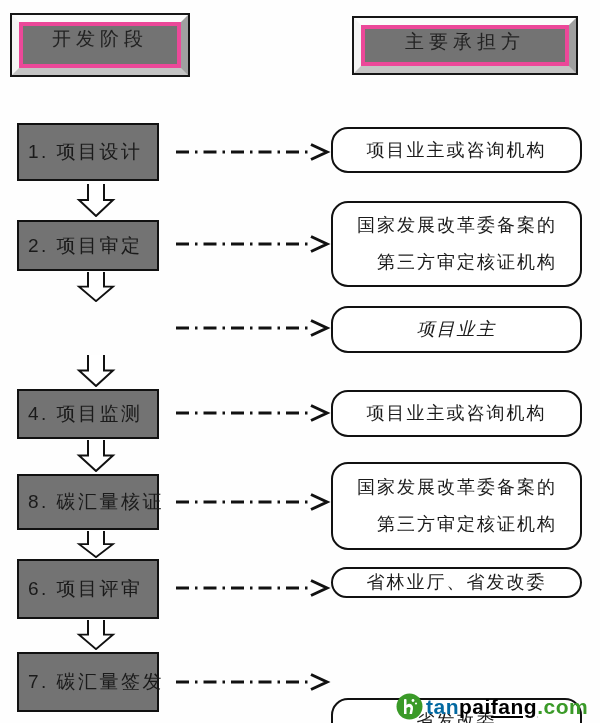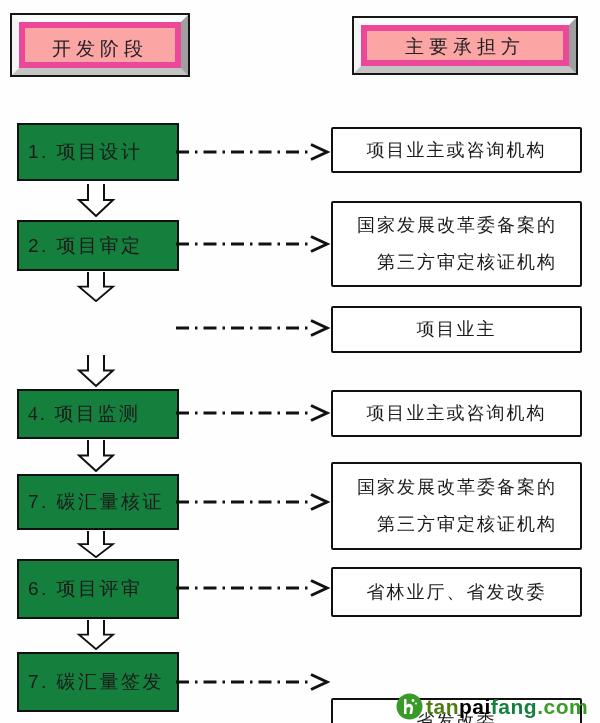--- a/index.html
+++ b/index.html
@@ -11,39 +11,39 @@
 
   
   .bevel-box { position:absolute; border:2px solid #161616; background:#fff; }
   .bevel-mid {
     width:100%; height:100%;
     border:7px solid;
     border-color:#fbfbfb #9f9f9f #c4c4c4 #f4f4f4;
   }
   .bevel-inner {
     width:100%; height:100%;
-    border:6px solid #ec4899; background:#fca5a5;
-    display:flex; align-items:flex-end; justify-content:center;
+    border:4px solid #ec4899; background:#737373;
+    display:flex; align-items:flex-start; justify-content:center;
     font-size:19px; letter-spacing:5px; color:#222;
   }
 
   
   .stage-box {
-    position:absolute; left:17px; width:162px;
-    border:2px solid #111; background:#15803d;
+    position:absolute; left:17px; width:142px;
+    border:2px solid #111; background:#737373;
     display:flex; align-items:center;
     padding-left:9px;
     font-size:19px; letter-spacing:2.5px; color:#1a1a1a;
     white-space:nowrap;
   }
 
   
   .party-box {
     position:absolute; left:331px; width:251px;
-    border:2px solid #111; border-radius:2px; background:#fff;
+    border:2px solid #111; border-radius:17px; background:#fff;
     display:flex; align-items:center; justify-content:center;
     font-size:18px; letter-spacing:2px; color:#1a1a1a;
     white-space:pre-line; text-align:center; line-height:37px;
   }
   .party-box.two-line {
     justify-content:flex-start; text-align:right; padding-left:24px;
   }
 
   .arrow-svg { position:absolute; display:block; }
 
@@ -91,55 +91,55 @@
 第三方审定核证机构</div>
   <svg class="arrow-svg" style="left:175px; top:233px;" width="156" height="22" viewBox="0 0 156 22" preserveAspectRatio="none">
     <line x1="1" y1="11" x2="137" y2="11" stroke="#111" stroke-width="2.8" stroke-dasharray="13 6 2.5 6"></line>
     <path d="M136,3.5 L152,11 L136,18.5" fill="none" stroke="#111" stroke-width="3"></path>
   </svg>
 
   <svg class="arrow-svg" style="left:76px; top:272px;" width="40" height="30" viewBox="0 0 40 33" preserveAspectRatio="none">
     <path d="M12,0 L12,16 L3,16 L20,32 L37,16 L28,16 L28,0" fill="#fff" stroke="#111" stroke-width="2"></path>
   </svg>
 
-  <div class="party-box" style="top:306px; height:47px;">项目业主</div>
+  <div class="party-box" style="top:306px; height:47px;font-style:italic;">项目业主</div>
   <svg class="arrow-svg" style="left:175px; top:317px;" width="156" height="22" viewBox="0 0 156 22" preserveAspectRatio="none">
     <line x1="1" y1="11" x2="137" y2="11" stroke="#111" stroke-width="2.8" stroke-dasharray="13 6 2.5 6"></line>
     <path d="M136,3.5 L152,11 L136,18.5" fill="none" stroke="#111" stroke-width="3"></path>
   </svg>
 
   <svg class="arrow-svg" style="left:76px; top:355px;" width="40" height="32" viewBox="0 0 40 33" preserveAspectRatio="none">
     <path d="M12,0 L12,16 L3,16 L20,32 L37,16 L28,16 L28,0" fill="#fff" stroke="#111" stroke-width="2"></path>
   </svg>
 
-  <div class="stage-box" style="top:389px; height:50px;font-family:Liberation Serif, serif;">4. 项目监测</div>
+  <div class="stage-box" style="top:389px; height:50px;">4. 项目监测</div>
   <div class="party-box" style="top:390px; height:47px;">项目业主或咨询机构</div>
   <svg class="arrow-svg" style="left:175px; top:402px;" width="156" height="22" viewBox="0 0 156 22" preserveAspectRatio="none">
     <line x1="1" y1="11" x2="137" y2="11" stroke="#111" stroke-width="2.8" stroke-dasharray="13 6 2.5 6"></line>
     <path d="M136,3.5 L152,11 L136,18.5" fill="none" stroke="#111" stroke-width="3"></path>
   </svg>
 
   <svg class="arrow-svg" style="left:76px; top:440px;" width="40" height="32" viewBox="0 0 40 33" preserveAspectRatio="none">
     <path d="M12,0 L12,16 L3,16 L20,32 L37,16 L28,16 L28,0" fill="#fff" stroke="#111" stroke-width="2"></path>
   </svg>
 
-  <div class="stage-box" style="top:474px; height:56px;">7. 碳汇量核证</div>
+  <div class="stage-box" style="top:474px; height:56px;">8. 碳汇量核证</div>
   <div class="party-box two-line" style="top:462px; height:88px;">国家发展改革委备案的
 第三方审定核证机构</div>
   <svg class="arrow-svg" style="left:175px; top:491px;" width="156" height="22" viewBox="0 0 156 22" preserveAspectRatio="none">
     <line x1="1" y1="11" x2="137" y2="11" stroke="#111" stroke-width="2.8" stroke-dasharray="13 6 2.5 6"></line>
     <path d="M136,3.5 L152,11 L136,18.5" fill="none" stroke="#111" stroke-width="3"></path>
   </svg>
 
   <svg class="arrow-svg" style="left:76px; top:531px;" width="40" height="27" viewBox="0 0 40 33" preserveAspectRatio="none">
     <path d="M12,0 L12,16 L3,16 L20,32 L37,16 L28,16 L28,0" fill="#fff" stroke="#111" stroke-width="2"></path>
   </svg>
 
   <div class="stage-box" style="top:559px; height:60px;">6. 项目评审</div>
-  <div class="party-box" style="top:567px; height:50px;">省林业厅、省发改委</div>
+  <div class="party-box" style="top:567px; height:31px;">省林业厅、省发改委</div>
   <svg class="arrow-svg" style="left:175px; top:577px;" width="156" height="22" viewBox="0 0 156 22" preserveAspectRatio="none">
     <line x1="1" y1="11" x2="137" y2="11" stroke="#111" stroke-width="2.8" stroke-dasharray="13 6 2.5 6"></line>
     <path d="M136,3.5 L152,11 L136,18.5" fill="none" stroke="#111" stroke-width="3"></path>
   </svg>
 
   <svg class="arrow-svg" style="left:76px; top:620px;" width="40" height="30" viewBox="0 0 40 33" preserveAspectRatio="none">
     <path d="M12,0 L12,16 L3,16 L20,32 L37,16 L28,16 L28,0" fill="#fff" stroke="#111" stroke-width="2"></path>
   </svg>
 
   <div class="stage-box" style="top:652px; height:60px;">7. 碳汇量签发</div>
@@ -150,17 +150,17 @@
   </svg>
 
   <div class="watermark">
     <svg width="27" height="27" viewBox="0 0 27 27">
       <circle cx="13.5" cy="13.5" r="13" fill="#3a9a28"></circle>
       <path d="M8,21 L8,7 Q8,5.5 9.5,6 L10.5,6.5 L10.5,12 Q13,10 15.5,11.5 Q17.5,13 17,16 L16,21 L13.5,21 L14.5,15.5 Q14.5,13.5 12.5,14 L10.5,15 L10.5,21 Z" fill="#ffffff"></path>
       <circle cx="17" cy="7.5" r="1.4" fill="#ffffff"></circle>
       <circle cx="20" cy="10.5" r="1.1" fill="#ffffff"></circle>
     </svg>
     <span class="wm-text">
-      <span style="color: #4d7c0f;">tan</span><span style="color: #000000;">pai</span><span style="color: #15803d;">fang</span><span style="color: rgb(58, 154, 40);">.com</span>
+      <span style="color: #0369a1;">tan</span><span style="color: #000000;">pai</span><span style="color: #000000; text-decoration: underline;">fang</span><span style="color: rgb(58, 154, 40);">.com</span>
     </span>
   </div>
 
 </div>
 
 </body></html>

